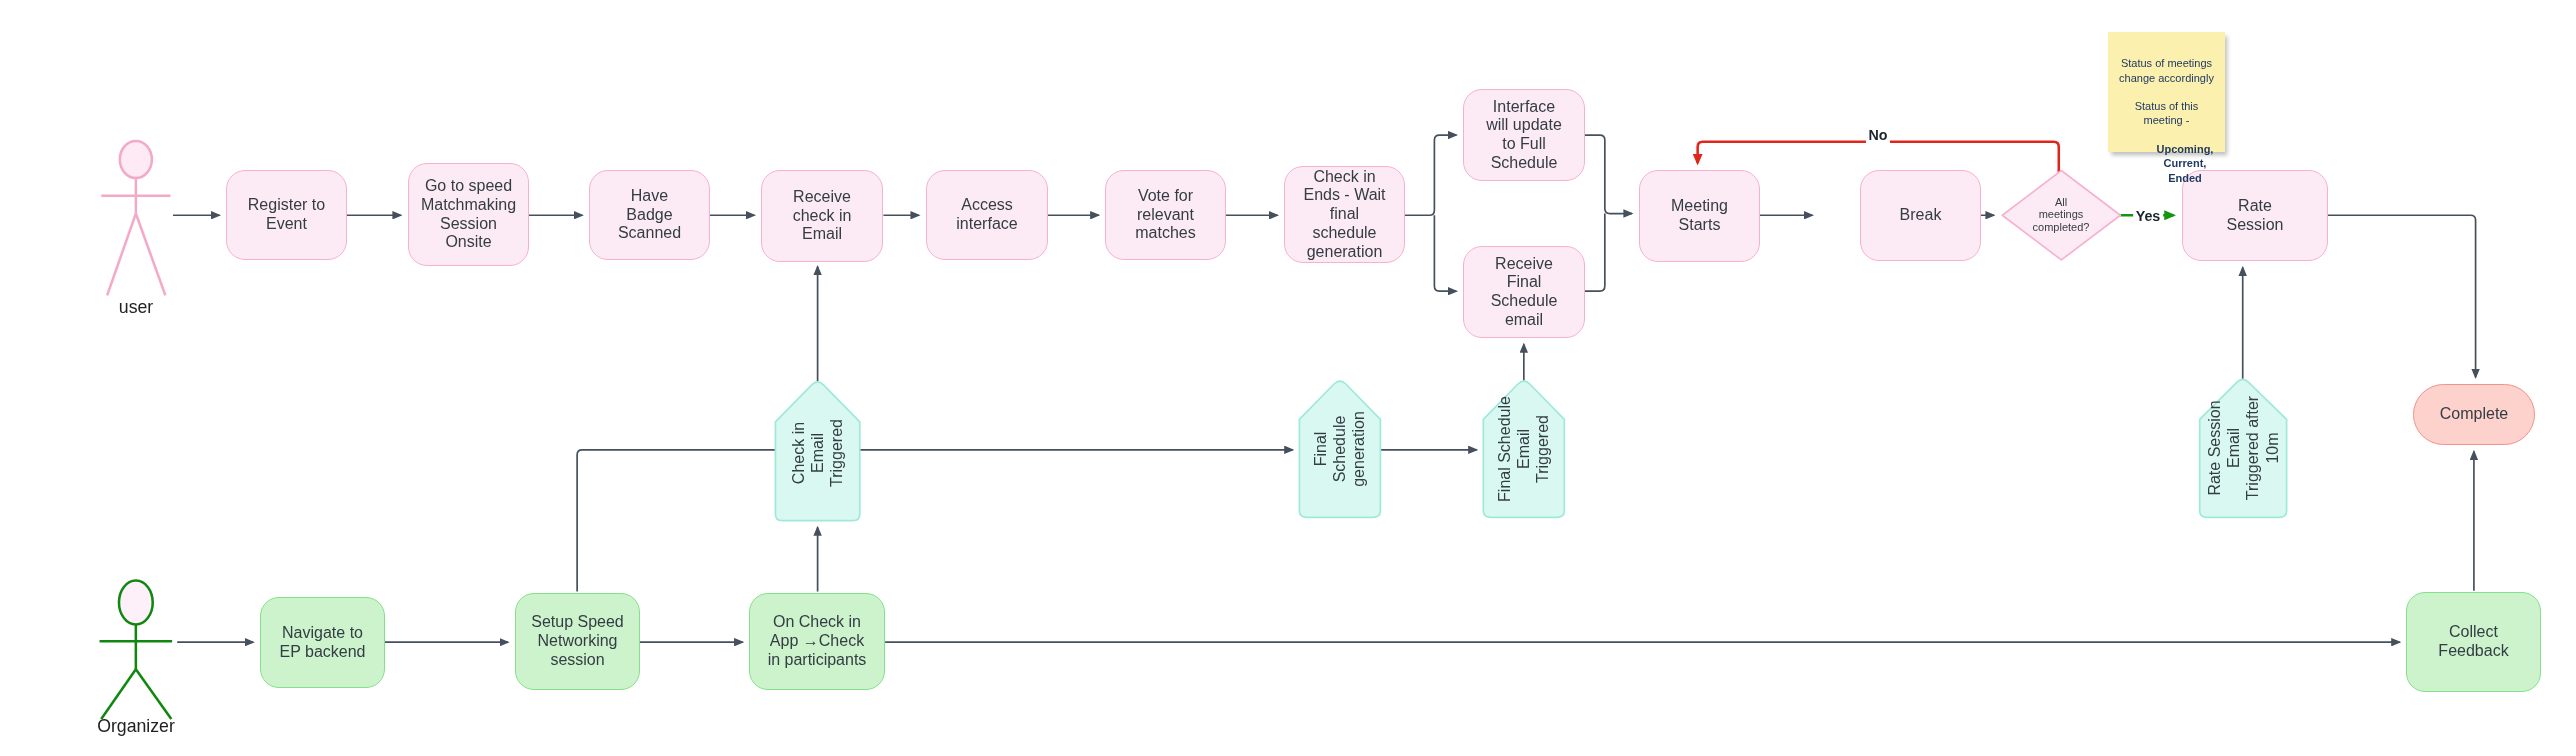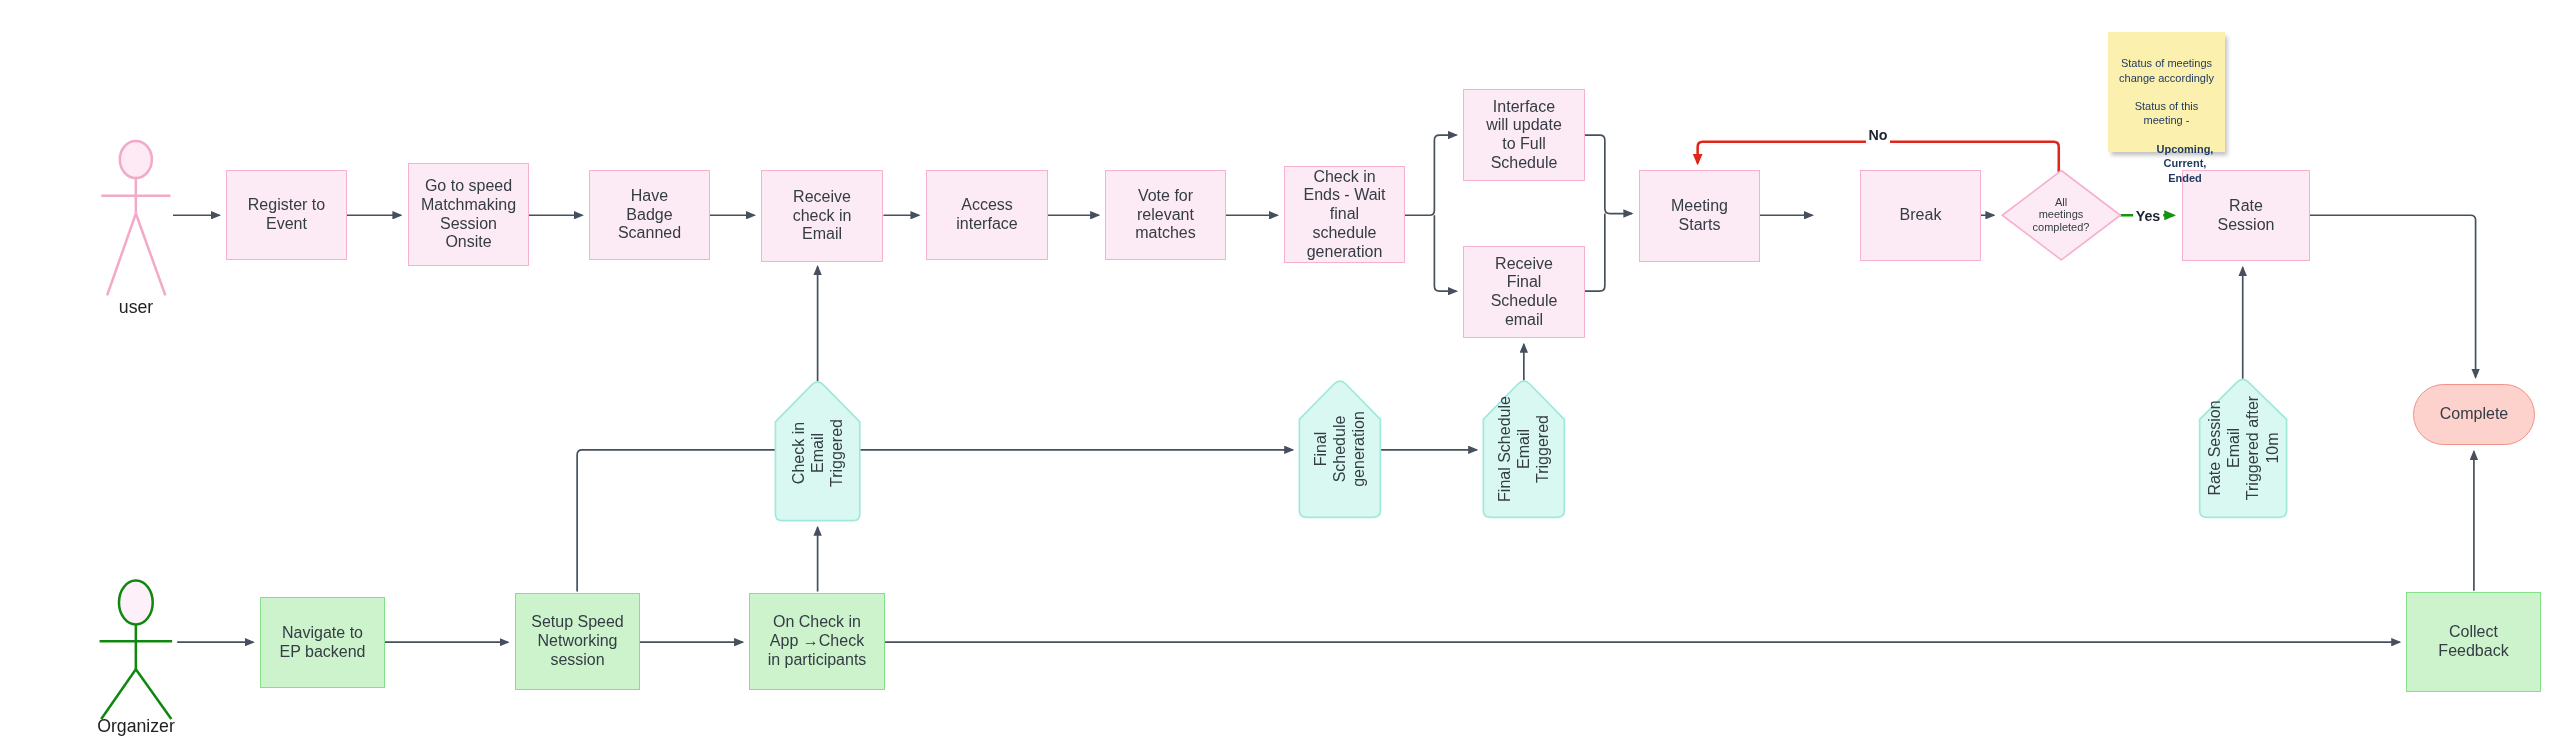--- a/index.html
+++ b/index.html
@@ -6,21 +6,21 @@
   #canvas{position:relative;width:2576px;height:757px;background:#ffffff;overflow:hidden;
           font-family:"Liberation Sans",sans-serif;}
   #wires{position:absolute;left:0;top:0;width:2576px;height:757px;}
   .edge{stroke:#45505c;stroke-width:2;fill:none;stroke-linejoin:round;}
   .edge-red{stroke:#e0261b;stroke-width:3;fill:none;stroke-linejoin:round;}
   .edge-green{stroke:#12950f;stroke-width:3;fill:none;stroke-linejoin:round;}
   .pent{fill:#d9f8f1;stroke:#9fe9da;stroke-width:2;stroke-linejoin:round;}
   .diamond{fill:#fcebf4;stroke:#f6b1d1;stroke-width:2;stroke-linejoin:round;}
   .node{position:absolute;display:flex;align-items:center;justify-content:center;
         text-align:center;font-size:16px;line-height:1.17;color:#343c44;
-        white-space:pre-line;box-sizing:border-box;border-radius:0;border:1.7px solid;padding:1.7px;}
+        white-space:pre-line;box-sizing:border-box;border-radius:19px;border:1.7px solid;padding:1.7px;}
   .box-pink{background:#fcebf4;border-color:#f6b1d1;}
   .box-green{background:#cdf3cc;border-color:#84e18a;}
   .stadium{background:#fdd2cc;border-color:#f0938a;border-radius:34px;}
   .diamond-label{position:absolute;display:flex;align-items:center;justify-content:center;
         text-align:center;font-size:11px;line-height:1.15;color:#343c44;white-space:pre-line;}
   .pent-label{position:absolute;transform:translate(-50%,-50%) rotate(-90deg);
         font-size:16px;line-height:1.2;color:#343c44;text-align:center;white-space:pre-line;width:143px;}
   .edge-label{position:absolute;transform:translate(-50%,-50%);font-weight:bold;font-size:14.3px;
         color:#1c2430;background:#ffffff;padding:0 2.5px;}
   .lane-label{position:absolute;transform:translateX(-50%);font-size:17.7px;color:#222;}
@@ -129,21 +129,21 @@
 will update
 to Full
 Schedule</span></div>
   <div class="node box-pink" style="left:1463px;top:246px;width:122px;height:92px;"><span>Receive
 Final
 Schedule
 email</span></div>
   <div class="node box-pink" style="left:1639px;top:170px;width:121px;height:92px;"><span>Meeting
 Starts</span></div>
   <div class="node box-pink" style="left:1819px;top:170px;width:121px;height:91px;margin-left:41px;"><span>Break</span></div>
-  <div class="node box-pink" style="left:2182px;top:170px;width:128px;height:91px;"><span>Rate
+  <div class="node box-pink" style="left:2182px;top:170px;width:146px;height:91px;"><span>Rate
 Session</span></div>
   <div class="node stadium" style="left:2413px;top:384px;width:122px;height:61px;"><span>Complete</span></div>
 
   <div class="diamond-label" style="left:2002px;top:170px;width:118px;height:89px;"><span>All
 meetings
 completed?</span></div>
 
   <div class="node box-green" style="left:260px;top:597px;width:125px;height:91px;"><span>Navigate to
 EP backend</span></div>
   <div class="node box-green" style="left:515px;top:593px;width:125px;height:97px;"><span>Setup Speed

